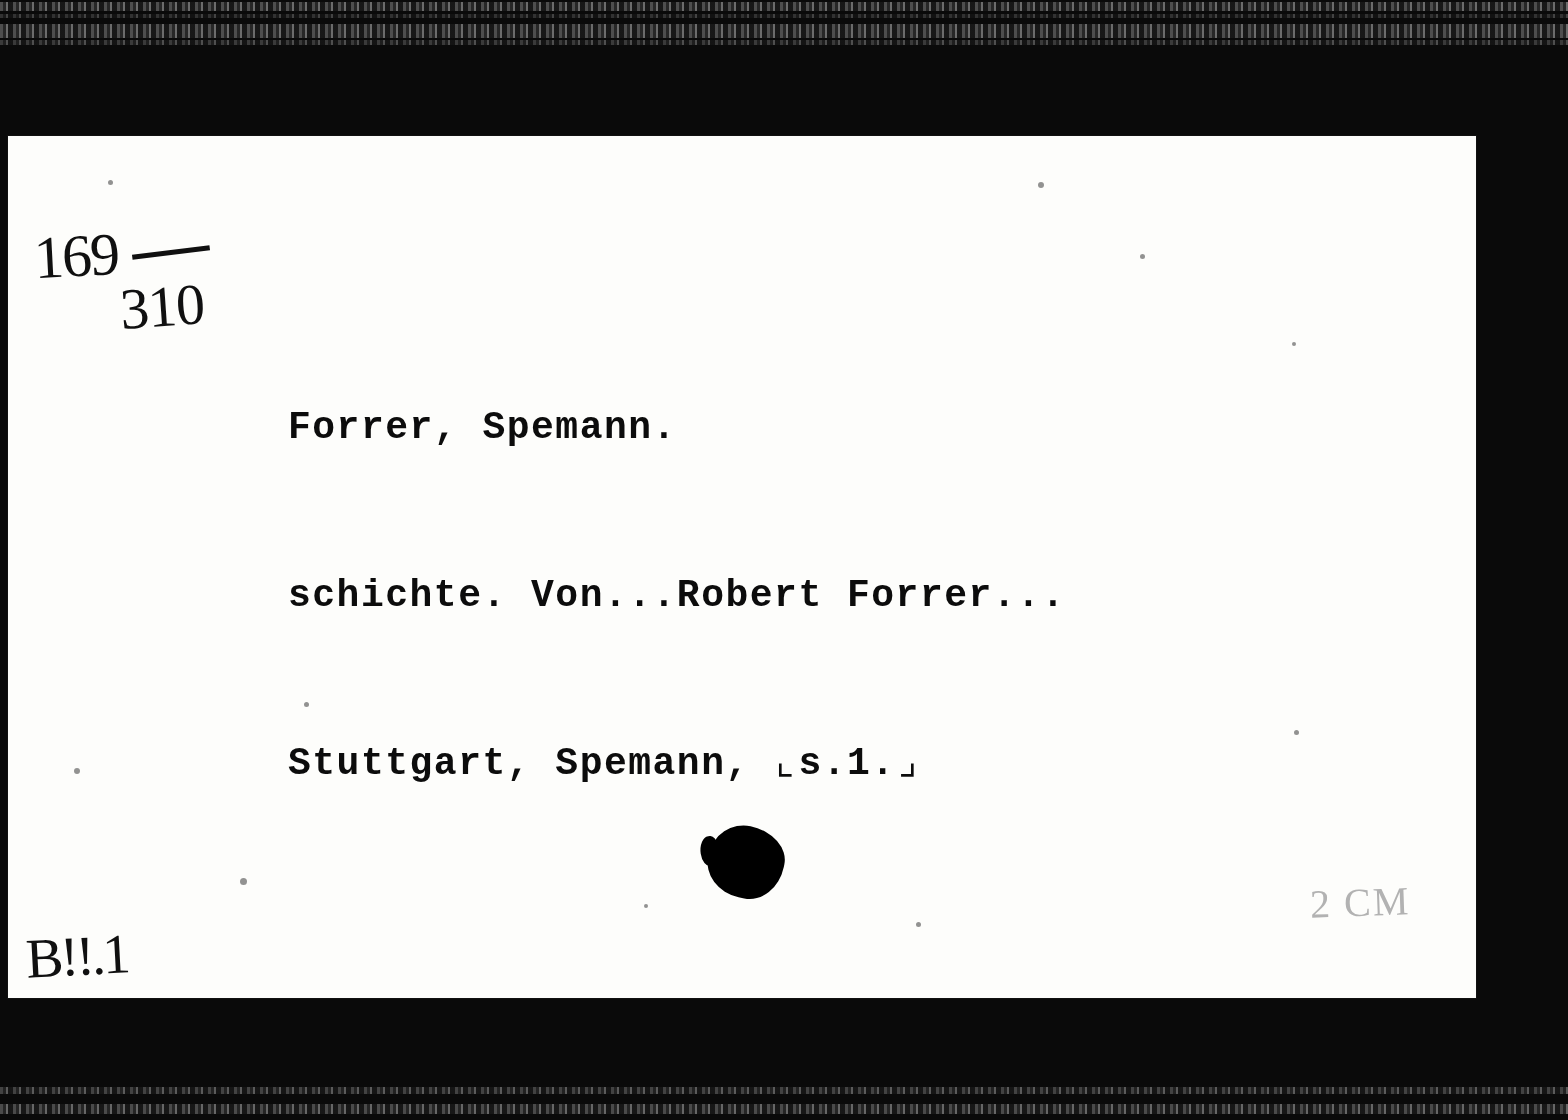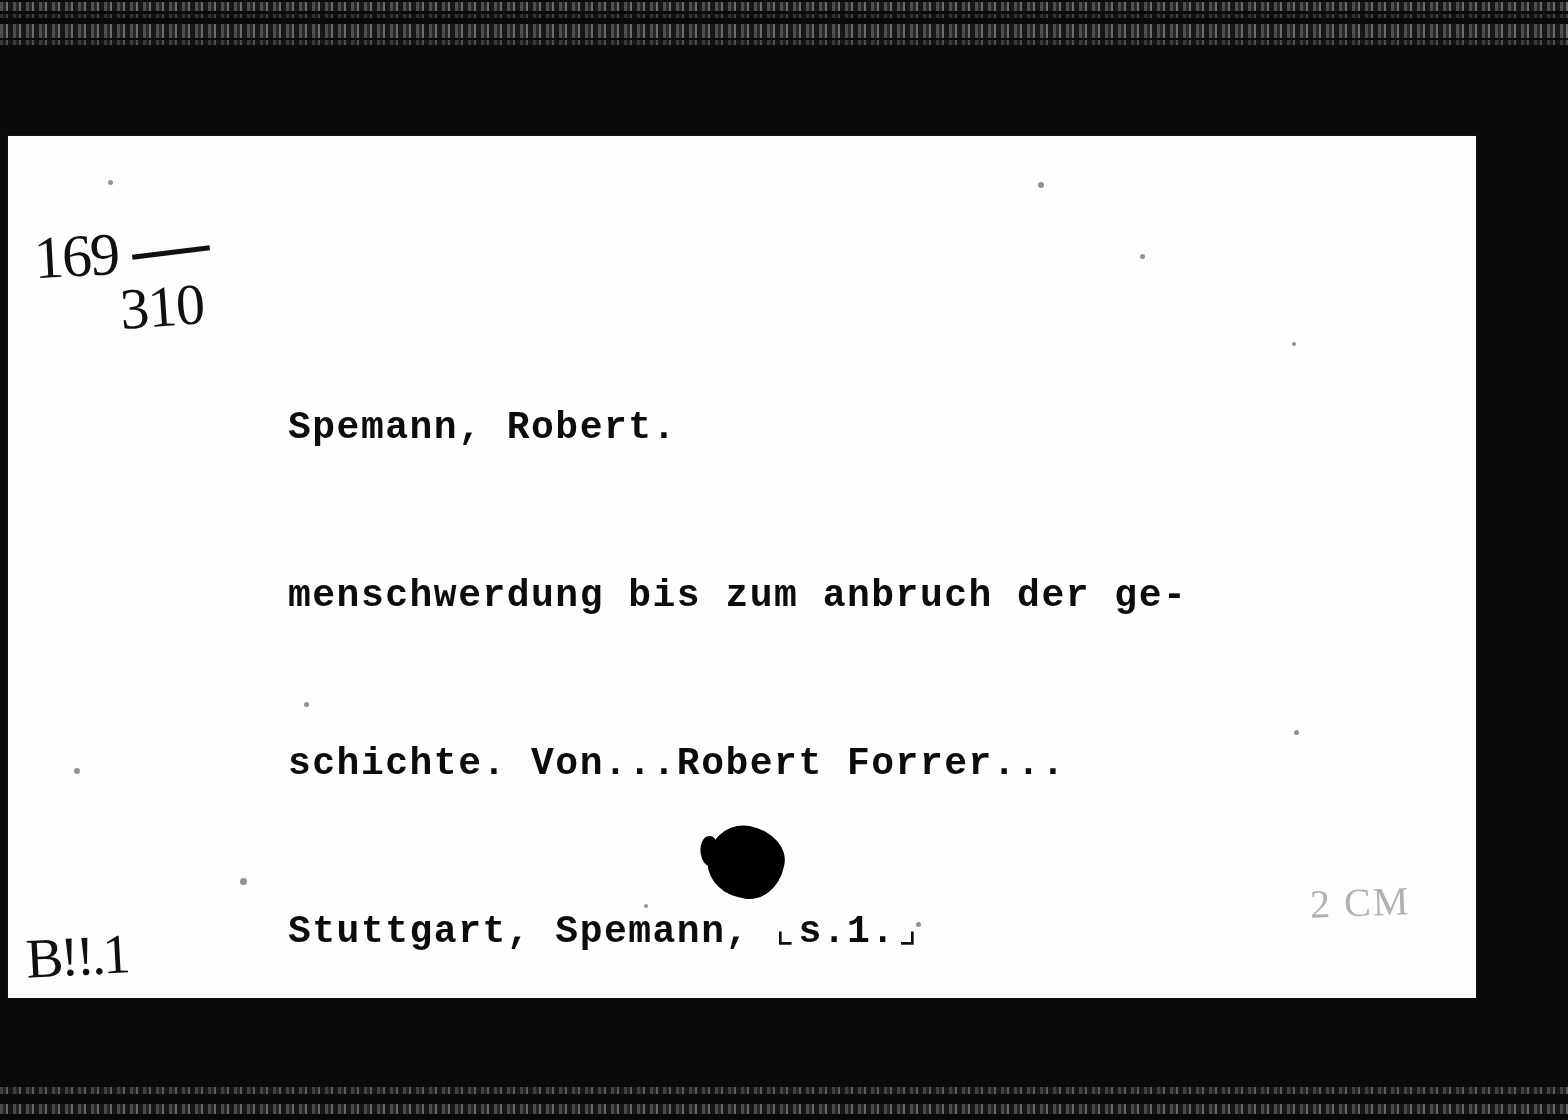--- a/index.html
+++ b/index.html
@@ -183,22 +183,21 @@
   <div class="speck" style="left:908px;  top:786px; width:5px;  height:5px;"></div>
   <div class="speck" style="left:636px;  top:768px; width:4px;  height:4px;"></div>
 
   <div id="call-number">
     <span id="call-number-top">169</span>
     <span id="call-number-rule"></span>
     <span id="call-number-bottom">310</span>
   </div>
 
   <div id="entry-body">
-    <span class="ln">Spemann, Robert.</span>
-    <span class="ln">menschwerdung bis zum anbruch der ge-</span>
+    <span class="ln">Forrer, Spemann.</span>
     <span class="ln">schichte. Von...Robert Forrer...</span>
     <span class="ln">Stuttgart, Spemann, ⌞s.1.⌟</span>
     
     
   </div>
 
   <div id="ink-blot"></div>
 
   <div id="faint-stamp">2 CM</div>
 

